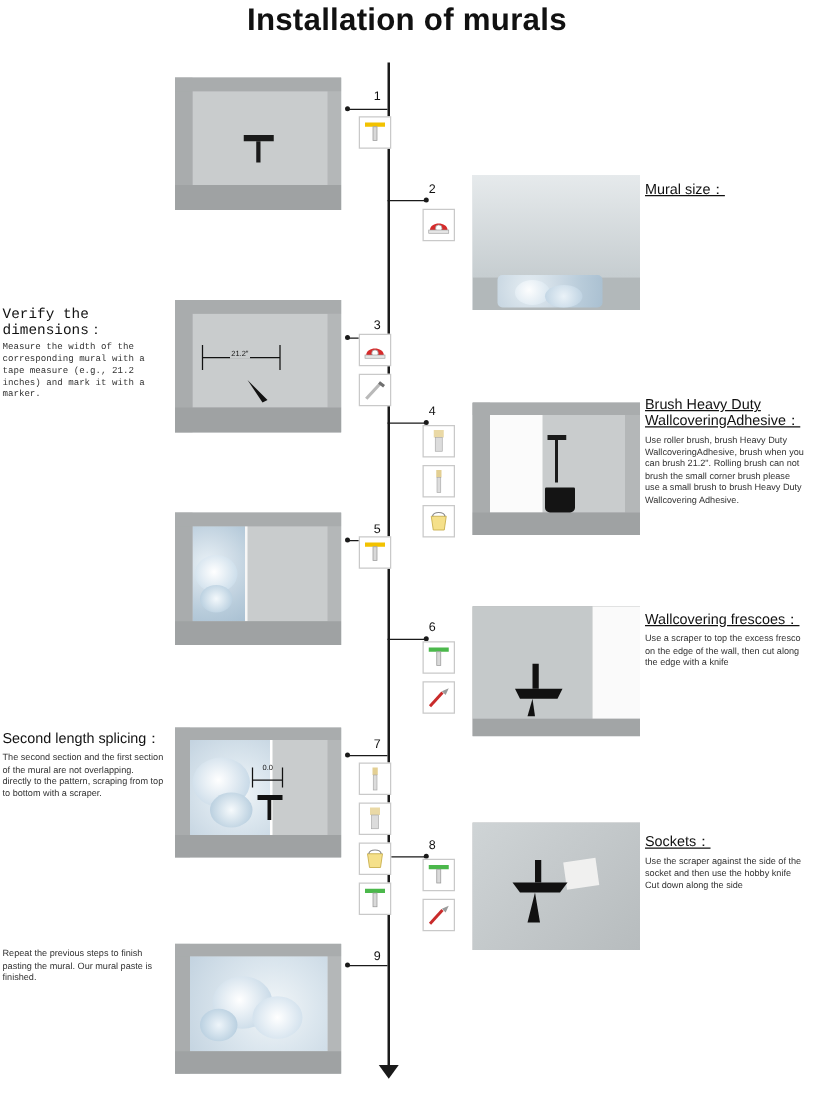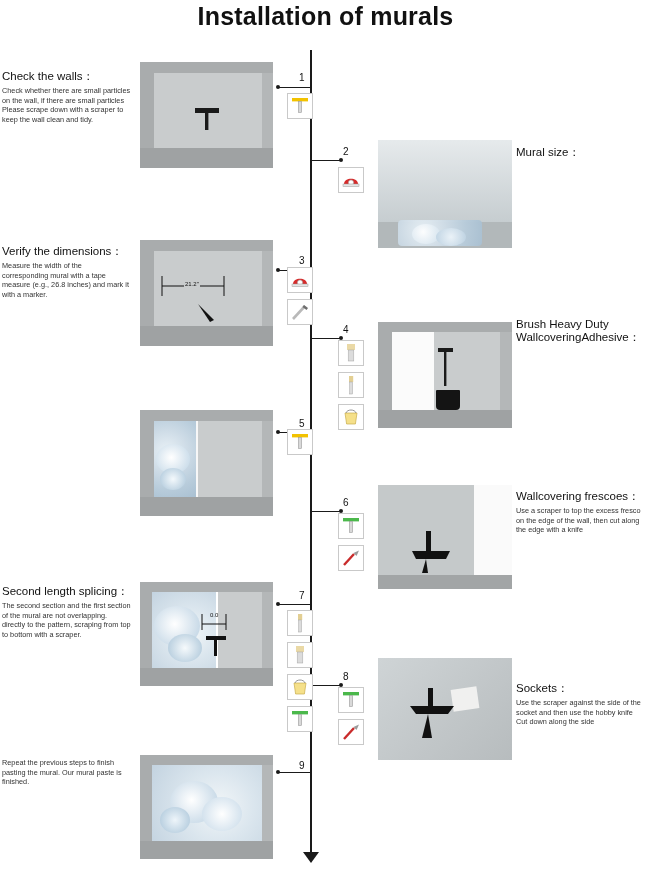--- a/index.html
+++ b/index.html
@@ -44,21 +44,21 @@
   }
 
   
   .block{position:absolute;}
   .block h3{
     margin:0 0 3px 0;font-size:11.5px;font-weight:400;line-height:13px;color:#111;
   }
   .block p{
     margin:0;font-size:7.3px;line-height:9.6px;color:#333;
   }
-  .right h3{font-size:11.5px;}
+  .right h3{font-size:11.5px;text-decoration:underline;}
 
   
   .photo{position:absolute;overflow:hidden;background:#b9bcbd;}
   .frame-outer{position:absolute;inset:0;background:#b4b7b8;}
   .frame-inner{position:absolute;background:#c9cccd;}
   .shadow-l{position:absolute;left:0;top:0;bottom:0;background:#a9acad;}
   .shadow-t{position:absolute;left:0;right:0;top:0;background:#a9acad;}
   .floor{position:absolute;left:0;right:0;bottom:0;background:#a4a7a8;}
 
   
@@ -115,24 +115,20 @@
   <div class="stepnum" style="left:299px;top:590px;">7</div>
 
   <div class="tick" style="left:310px;top:685px;width:32px;"></div>
   <div class="dot" style="left:339px;top:683px;"></div>
   <div class="stepnum" style="left:343px;top:671px;">8</div>
 
   <div class="tick" style="left:278px;top:772px;width:32px;"></div>
   <div class="dot" style="left:276px;top:770px;"></div>
   <div class="stepnum" style="left:299px;top:760px;">9</div>
 
-  <div class="block" style="left:2px;top:70px;width:132px;">
-    <h3>Check the walls：</h3>
-    <p>Check whether there are small particles on the wall, if there are small particles Please scrape down with a scraper to keep the wall clean and tidy.</p>
-  </div>
   <div class="photo" style="left:140px;top:62px;width:133px;height:106px;">
     <div class="frame-outer"></div>
     <div class="frame-inner" style="left:14px;top:11px;right:11px;bottom:20px;"></div>
     <div class="shadow-l" style="width:14px;"></div>
     <div class="shadow-t" style="height:11px;"></div>
     <div class="floor" style="height:20px;background:#9fa2a3;"></div>
     <svg style="position:absolute;left:52px;top:44px;" width="30" height="28" viewBox="0 0 30 28">
       <rect x="3" y="2" width="24" height="5" fill="#1a1a1a"></rect>
       <rect x="13" y="7" width="3.4" height="17" fill="#1a1a1a"></rect>
     </svg>
@@ -156,23 +152,23 @@
     <h3>Mural size：</h3>
   </div>
   <div class="icard" style="left:338px;top:167px;">
     <svg width="24" height="24" viewBox="0 0 24 24">
       <path d="M5 16 C5 9,19 9,19 16 Z" fill="#d62b2b"></path>
       <circle cx="12" cy="14.5" r="2.6" fill="#fff" stroke="#9a9a9a" stroke-width="0.6"></circle>
       <rect x="4" y="16" width="16" height="2.6" fill="#e6e6e6" stroke="#9a9a9a" stroke-width="0.5"></rect>
     </svg>
   </div>
 
-  <div class="block" style="left:2px;top:245px;width:128px;">
+  <div class="block" style="left:2px;top:245px;width:128px;font-family:Liberation Mono, monospace;">
     <h3>Verify the dimensions：</h3>
-    <p>Measure the width of the corresponding mural with a tape measure (e.g., 26.8 inches) and mark it with a marker.</p>
+    <p>Measure the width of the corresponding mural with a tape measure (e.g., 21.2 inches) and mark it with a marker.</p>
   </div>
   <div class="photo" style="left:140px;top:240px;width:133px;height:106px;">
     <div class="frame-outer"></div>
     <div class="frame-inner" style="left:14px;top:11px;right:11px;bottom:20px;"></div>
     <div class="shadow-l" style="width:14px;"></div>
     <div class="shadow-t" style="height:11px;"></div>
     <div class="floor" style="height:20px;background:#9fa2a3;"></div>
     <svg style="position:absolute;left:18px;top:22px;" width="100" height="70" viewBox="0 0 100 70">
       <line x1="4" y1="14" x2="4" y2="34" stroke="#111" stroke-width="1"></line>
       <line x1="66" y1="14" x2="66" y2="34" stroke="#111" stroke-width="1"></line>
@@ -203,20 +199,21 @@
     <div class="shadow-t" style="height:10px;"></div>
     <div class="floor" style="height:18px;background:#9fa2a3;"></div>
     <svg style="position:absolute;left:56px;top:22px;" width="40" height="70" viewBox="0 0 40 70">
       <rect x="4" y="4" width="15" height="4" fill="#1a1a1a"></rect>
       <rect x="10" y="8" width="2.4" height="34" fill="#1a1a1a"></rect>
     </svg>
     <div style="position:absolute;left:58px;top:68px;width:24px;height:20px;background:#141414;border-radius:1px 1px 4px 4px;"></div>
   </div>
   <div class="block right" style="left:516px;top:318px;width:128px;">
     <h3>Brush Heavy Duty WallcoveringAdhesive：</h3>
+    <p>Use roller brush, brush Heavy Duty WallcoveringAdhesive, brush when you can brush 21.2". Rolling brush can not brush the small corner brush please use a small brush to brush Heavy Duty Wallcovering Adhesive.</p>
   </div>
   <div class="icard" style="left:338px;top:340px;">
     <svg width="24" height="24" viewBox="0 0 24 24">
       <rect x="8" y="3" width="8" height="6" fill="#ead9a6"></rect>
       <rect x="9.2" y="9" width="5.6" height="11" fill="#dcdcdc" stroke="#a5a5a5" stroke-width="0.5"></rect>
     </svg>
   </div>
   <div class="icard" style="left:338px;top:372px;">
     <svg width="24" height="24" viewBox="0 0 24 24">
       <rect x="10" y="3" width="4.2" height="6" fill="#e3cf93"></rect>
@@ -326,21 +323,21 @@
 
   <div class="photo" style="left:378px;top:658px;width:134px;height:102px;">
     <div style="position:absolute;inset:0;background:linear-gradient(135deg,#cfd4d6,#b7bcbe);"></div>
     <div style="position:absolute;left:74px;top:30px;width:26px;height:22px;background:#f0f0ef;transform:rotate(-8deg);"></div>
     <svg style="position:absolute;left:28px;top:28px;" width="76" height="56" viewBox="0 0 76 56">
       <rect x="22" y="2" width="5" height="18" fill="#111"></rect>
       <path d="M4 20 L48 20 L42 28 L10 28 Z" fill="#111"></path>
       <path d="M22 28 L16 52 L26 52 Z" fill="#111"></path>
     </svg>
   </div>
-  <div class="block right" style="left:516px;top:682px;width:126px;">
+  <div class="block right" style="left:516px;top:668px;width:126px;">
     <h3>Sockets：</h3>
     <p>Use the scraper against the side of the socket and then use the hobby knife Cut down along the side</p>
   </div>
   <div class="icard" style="left:338px;top:687px;">
     <svg width="24" height="24" viewBox="0 0 24 24">
       <rect x="4" y="4" width="16" height="3.4" fill="#4bb84b"></rect>
       <rect x="10.4" y="7.4" width="3.2" height="11" fill="#d9d9d9" stroke="#9a9a9a" stroke-width="0.6"></rect>
     </svg>
   </div>
   <div class="icard" style="left:338px;top:719px;">

